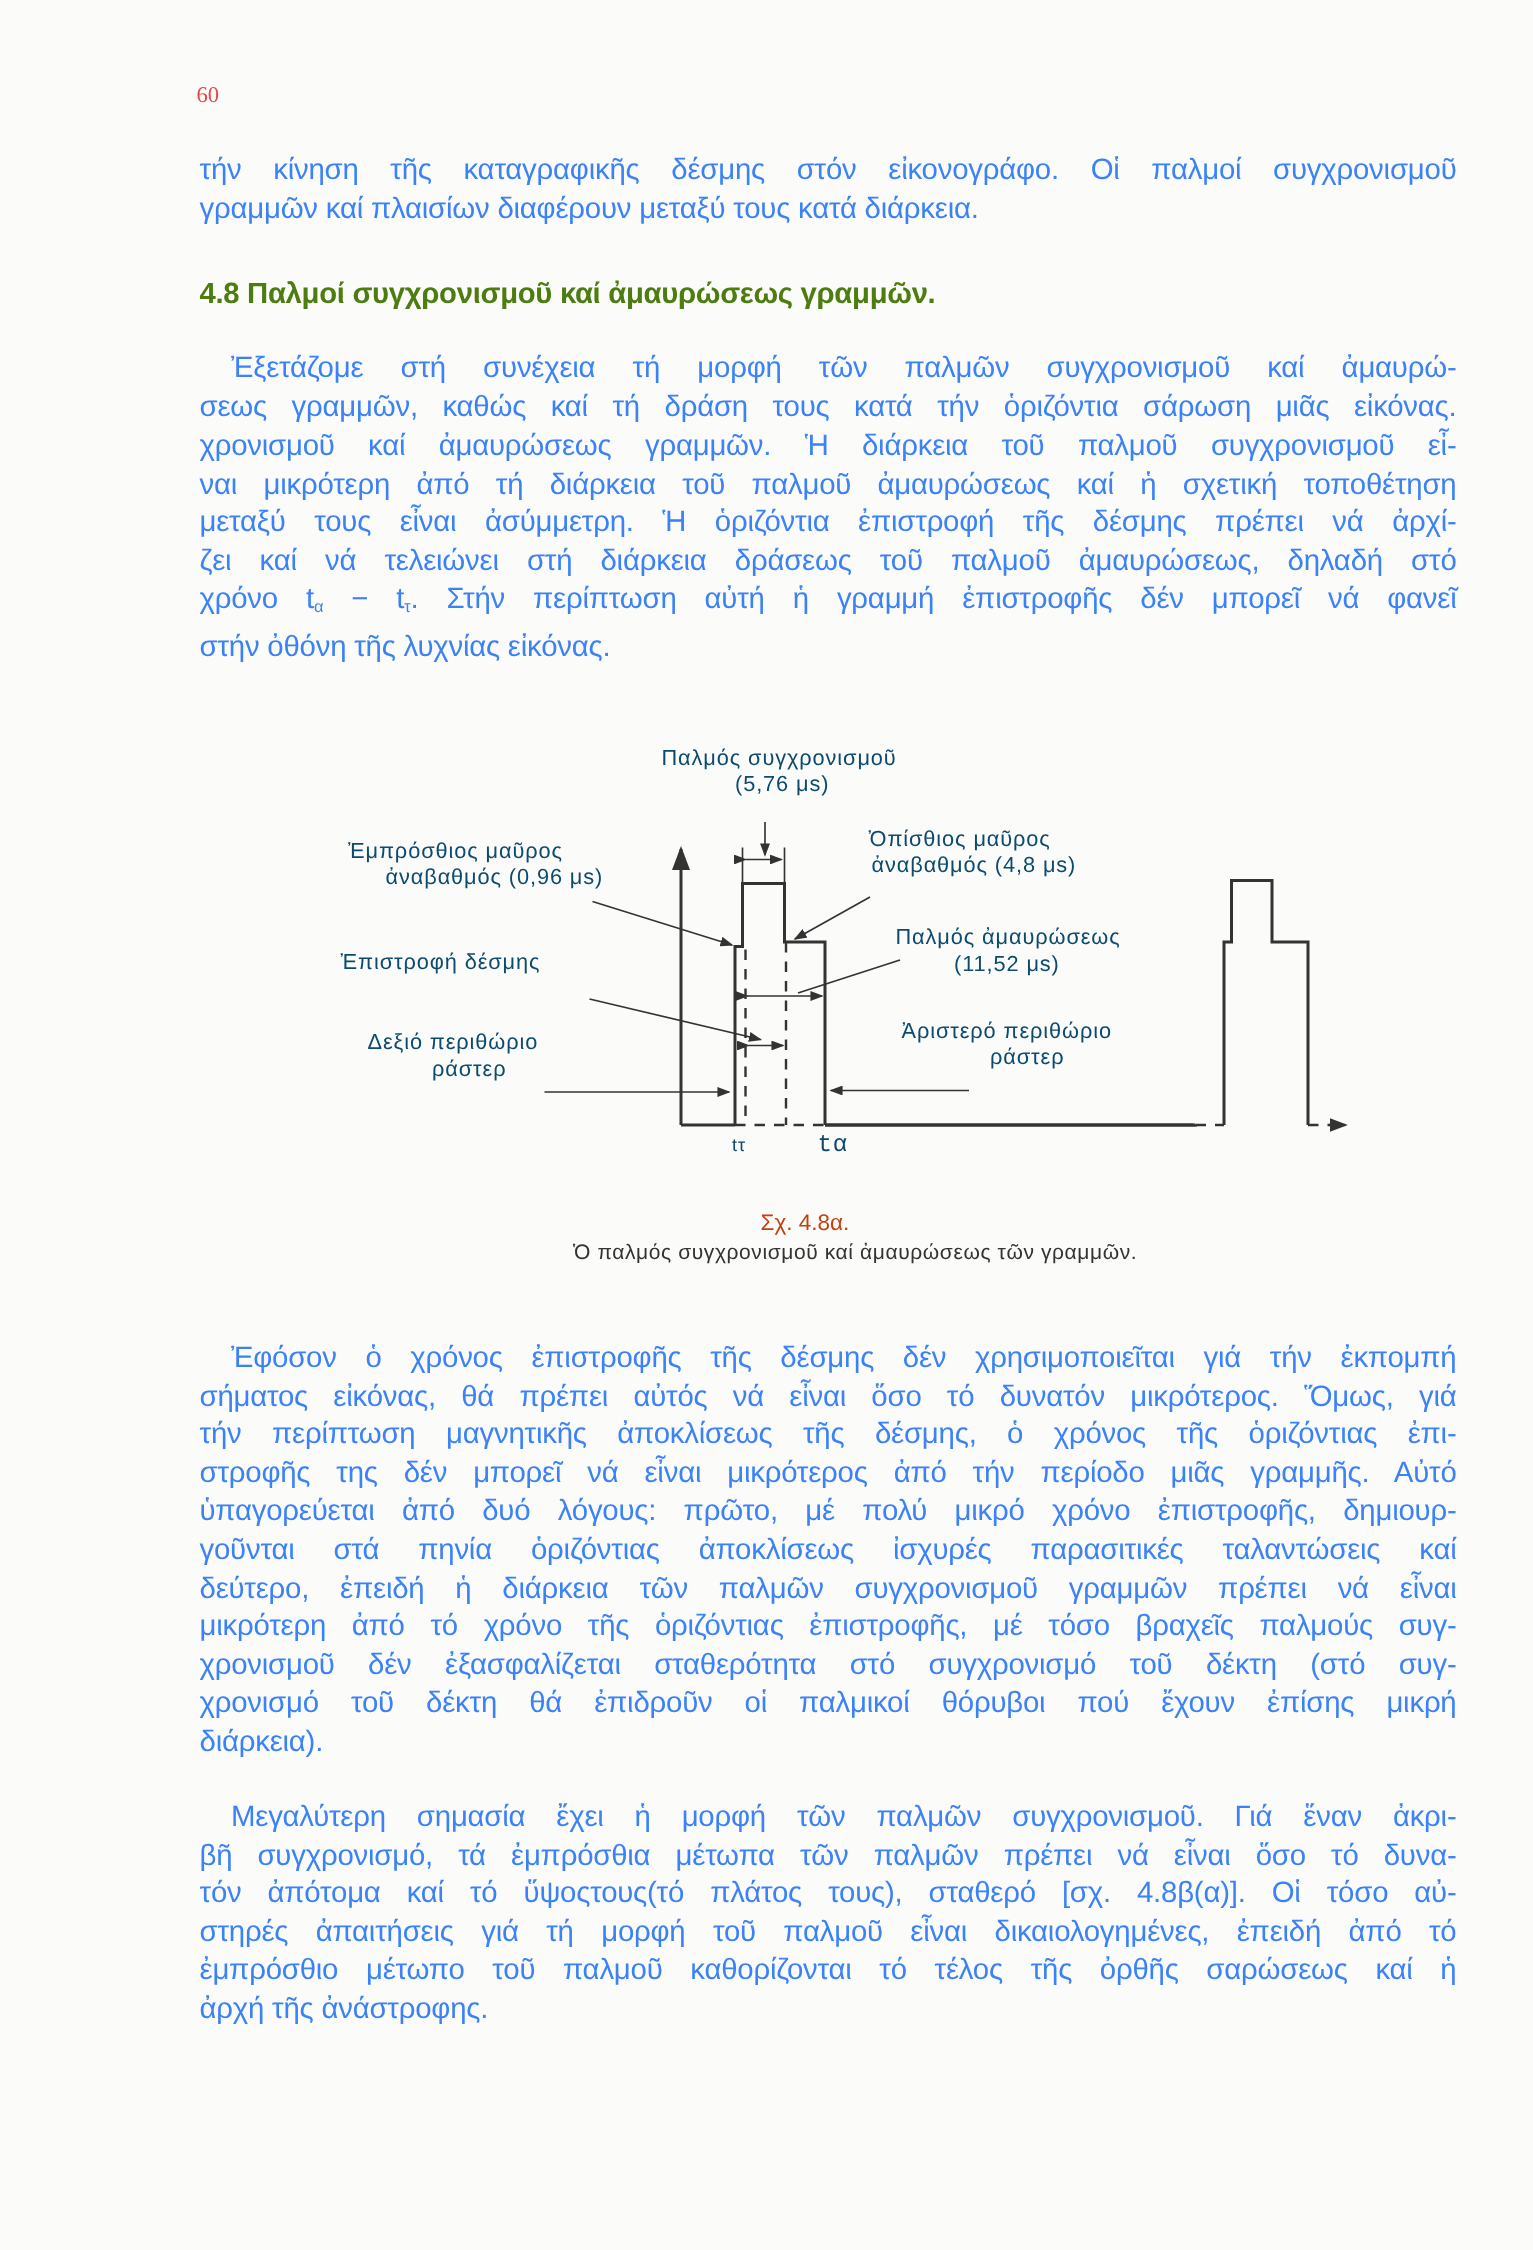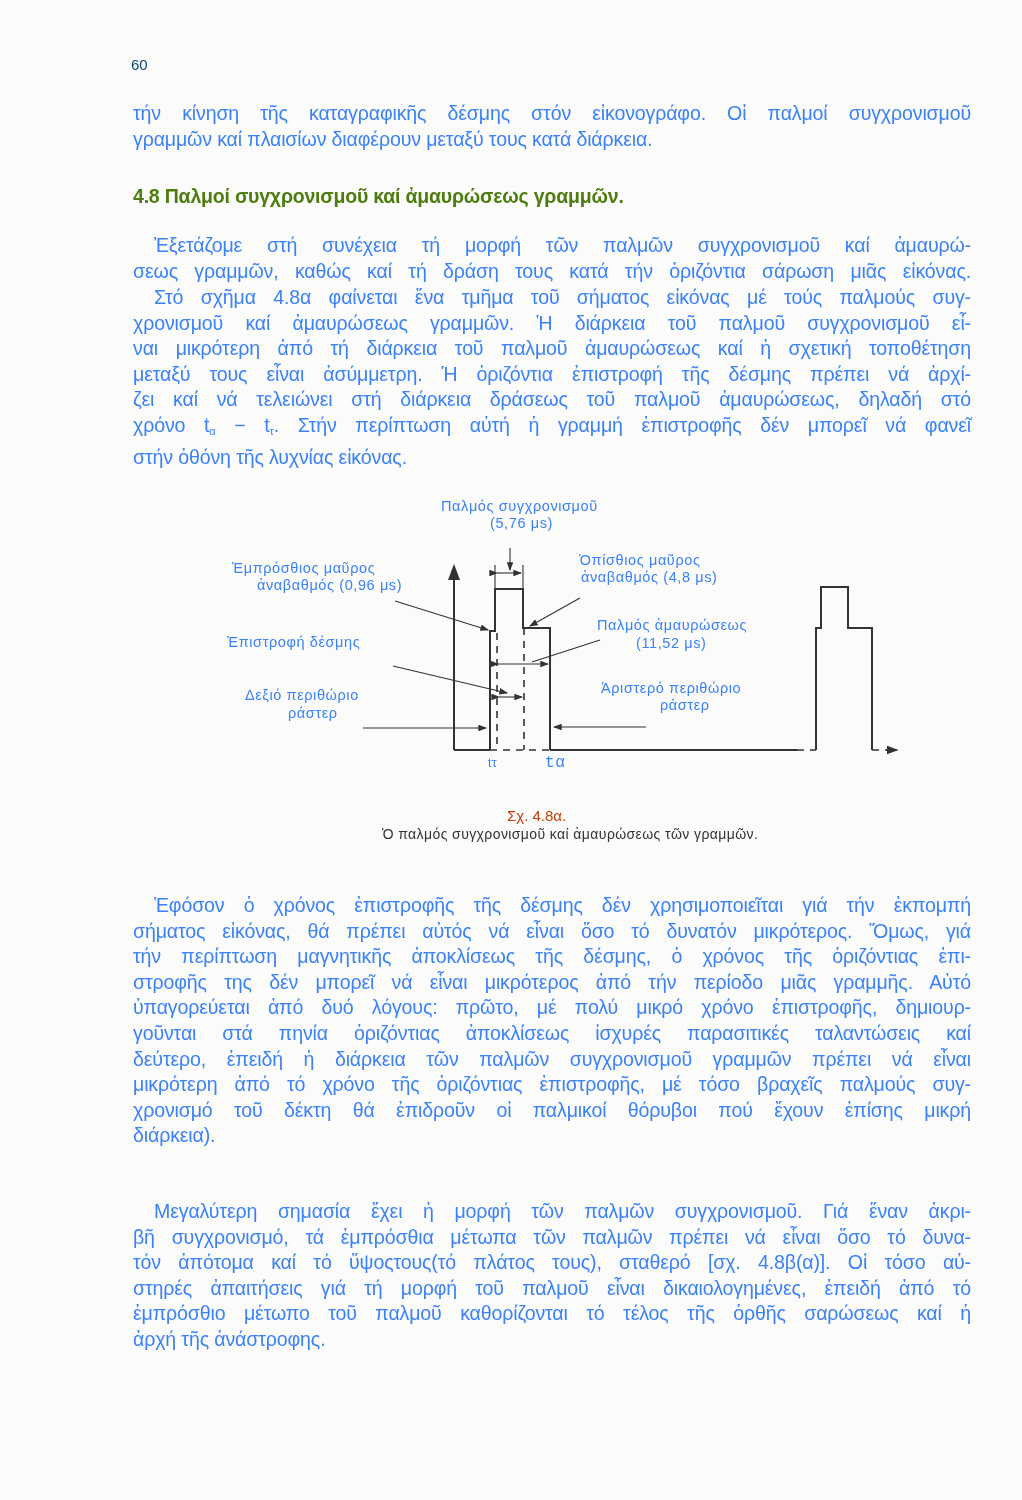--- a/index.html
+++ b/index.html
@@ -3,38 +3,38 @@
 <meta charset="utf-8">
 <style>
   html, body { margin: 0; padding: 0; }
   body {
     width: 1022px; height: 1500px; position: relative; overflow: hidden;
     background: #fbfbfa; color: #2a2a2a;
     font-family: "Liberation Sans", "DejaVu Sans", sans-serif;
   }
   .page-number {
     position: absolute; left: 131px; top: 56px;
-    font-family: Liberation Sans, sans-serif; font-size: 15px; color: #0c4a6e; text-align: center;
+    font-family: Liberation Serif, serif; font-size: 15px; color: #ef4444; text-align: center;
   }
   .para {
     position: absolute; left: 133px; width: 838px;
     font-size: 19.6px; line-height: 25.6px; color: #3b82f6;
     font-stretch: condensed; letter-spacing: -0.15px;
     text-align: justify;
   }
   .para .line { display: block; white-space: nowrap; text-align-last: justify; text-align: justify; }
   .para .line.last { text-align-last: left; }
   .heading {
     position: absolute; left: 133px; top: 185px;
     font-size: 19.5px; font-weight: bold; color: #4d7c0f; letter-spacing: -0.2px;
   }
   sub { font-size: 11px; vertical-align: -3px; }
   .diagram { position: absolute; left: 0; top: 480px; width: 1022px; height: 340px; }
   .dlabel {
-    position: absolute; font-size: 14.5px; color: #3b82f6; letter-spacing: 0.6px;
+    position: absolute; font-size: 14.5px; color: #0c4a6e; letter-spacing: 0.6px;
     white-space: nowrap; line-height: 17px;
   }
   .caption-title {
     position: absolute; left: 507px; top: 807px; font-size: 15px; font-weight: normal; color: #c2410c;
   }
   .caption-text {
     position: absolute; left: 382px; top: 826px; font-size: 14px; color: #333; letter-spacing: 0.4px; white-space: nowrap; text-align: center;
   }
 </style>
 </head>
@@ -48,21 +48,20 @@
 </div>
 
 <div class="heading">4.8 Παλμοί συγχρονισμοῦ καί ἀμαυρώσεως γραμμῶν.</div>
 
 <div class="para" style="top:233px;">
   <span class="line" style="padding-left:21px;">Ἐξετάζομε στή συνέχεια τή μορφή τῶν παλμῶν συγχρονισμοῦ καί ἀμαυρώ-</span>
   <span class="line">σεως γραμμῶν, καθώς καί τή δράση τους κατά τήν ὁριζόντια σάρωση μιᾶς εἰκόνας.</span>
 </div>
 
 <div class="para" style="top:285px;">
-  <span class="line" style="padding-left:21px;">Στό σχῆμα 4.8α φαίνεται ἕνα τμῆμα τοῦ σήματος εἰκόνας μέ τούς παλμούς συγ-</span>
   <span class="line">χρονισμοῦ καί ἀμαυρώσεως γραμμῶν. Ἡ διάρκεια τοῦ παλμοῦ συγχρονισμοῦ εἶ-</span>
   <span class="line">ναι μικρότερη ἀπό τή διάρκεια τοῦ παλμοῦ ἀμαυρώσεως καί ἡ σχετική τοποθέτηση</span>
   <span class="line">μεταξύ τους εἶναι ἀσύμμετρη. Ἡ ὁριζόντια ἐπιστροφή τῆς δέσμης πρέπει νά ἀρχί-</span>
   <span class="line">ζει καί νά τελειώνει στή διάρκεια δράσεως τοῦ παλμοῦ ἀμαυρώσεως, δηλαδή στό</span>
   <span class="line"><span>χρόνο t</span><sub>α</sub><span> − t</span><sub>τ</sub><span>. Στήν περίπτωση αὐτή ἡ γραμμή ἐπιστροφῆς δέν μπορεῖ νά φανεῖ</span></span>
   <span class="line last">στήν ὀθόνη τῆς λυχνίας εἰκόνας.</span>
 </div>
 
 <div class="diagram">
   <svg width="1022" height="340" viewBox="0 480 1022 340" style="position:absolute;left:0;top:0;">
@@ -147,20 +146,21 @@
 
 <div class="para" style="top:893px;">
   <span class="line" style="padding-left:21px;">Ἐφόσον ὁ χρόνος ἐπιστροφῆς τῆς δέσμης δέν χρησιμοποιεῖται γιά τήν ἐκπομπή</span>
   <span class="line">σήματος εἰκόνας, θά πρέπει αὐτός νά εἶναι ὅσο τό δυνατόν μικρότερος. Ὅμως, γιά</span>
   <span class="line">τήν περίπτωση μαγνητικῆς ἀποκλίσεως τῆς δέσμης, ὁ χρόνος τῆς ὁριζόντιας ἐπι-</span>
   <span class="line">στροφῆς της δέν μπορεῖ νά εἶναι μικρότερος ἀπό τήν περίοδο μιᾶς γραμμῆς. Αὐτό</span>
   <span class="line">ὑπαγορεύεται ἀπό δυό λόγους: πρῶτο, μέ πολύ μικρό χρόνο ἐπιστροφῆς, δημιουρ-</span>
   <span class="line">γοῦνται στά πηνία ὁριζόντιας ἀποκλίσεως ἰσχυρές παρασιτικές ταλαντώσεις καί</span>
   <span class="line">δεύτερο, ἐπειδή ἡ διάρκεια τῶν παλμῶν συγχρονισμοῦ γραμμῶν πρέπει νά εἶναι</span>
   <span class="line">μικρότερη ἀπό τό χρόνο τῆς ὁριζόντιας ἐπιστροφῆς, μέ τόσο βραχεῖς παλμούς συγ-</span>
+  <span class="line">χρονισμοῦ δέν ἐξασφαλίζεται σταθερότητα στό συγχρονισμό τοῦ δέκτη (στό συγ-</span>
   <span class="line">χρονισμό τοῦ δέκτη θά ἐπιδροῦν οἱ παλμικοί θόρυβοι πού ἔχουν ἐπίσης μικρή</span>
   <span class="line last">διάρκεια).</span>
 </div>
 
 <div class="para" style="top:1199px;">
   <span class="line" style="padding-left:21px;">Μεγαλύτερη σημασία ἔχει ἡ μορφή τῶν παλμῶν συγχρονισμοῦ. Γιά ἕναν ἀκρι-</span>
   <span class="line">βῆ συγχρονισμό, τά ἐμπρόσθια μέτωπα τῶν παλμῶν πρέπει νά εἶναι ὅσο τό δυνα-</span>
   <span class="line">τόν ἀπότομα καί τό ὕψοςτους(τό πλάτος τους), σταθερό [σχ. 4.8β(α)]. Οἱ τόσο αὐ-</span>
   <span class="line">στηρές ἀπαιτήσεις γιά τή μορφή τοῦ παλμοῦ εἶναι δικαιολογημένες, ἐπειδή ἀπό τό</span>
   <span class="line">ἐμπρόσθιο μέτωπο τοῦ παλμοῦ καθορίζονται τό τέλος τῆς ὀρθῆς σαρώσεως καί ἡ</span>

